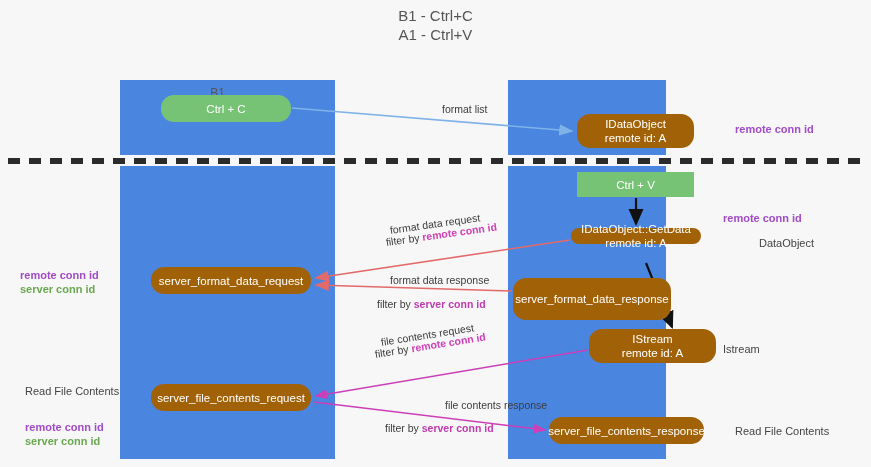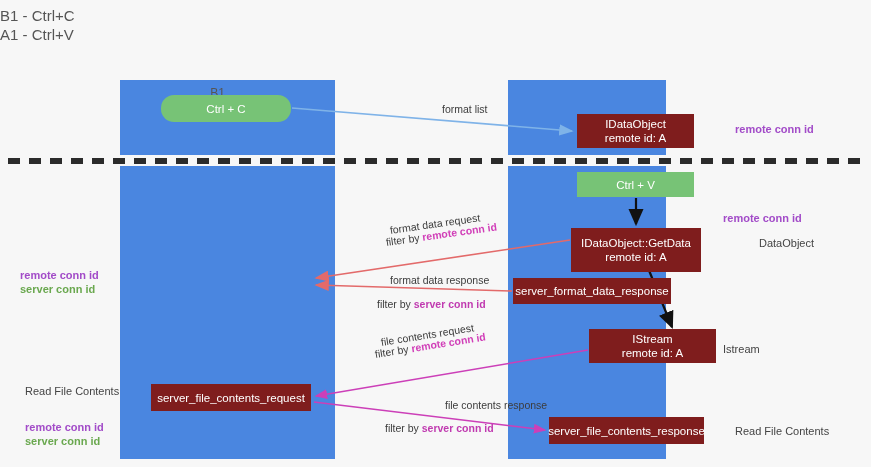--- a/index.html
+++ b/index.html
@@ -1,43 +1,43 @@
 <!DOCTYPE html>
 <html><head>
 <meta charset="utf-8">
 <style>
   html,body{margin:0;padding:0;background:#f7f7f7;}
   body{width:871px;height:467px;position:relative;overflow:hidden;
        font-family:"Liberation Sans","DejaVu Sans",sans-serif;color:#4a4a4a;}
   #canvas{position:absolute;left:0;top:0;width:871px;height:467px;}
   .abs{position:absolute;}
   
-  #title{left:0;top:6px;width:871px;font-size:15px;line-height:19px;color:#555;}
+  #title{left:0;top:6px;width:871px;text-align:center;font-size:15px;line-height:19px;color:#555;}
   
   .colhead{text-align:center;font-size:12px;line-height:14px;color:#555;}
   #head-b1{left:155px;top:46px;width:125px;margin-top:40px;}
   #head-a1{left:550px;top:46px;width:155px;}
   
   .lane{background:#4a86e0;}
   #lane-b1-top{left:120px;top:80px;width:215px;height:75px;}
   #lane-b1-bot{left:120px;top:166px;width:215px;height:293px;}
   #lane-a1-top{left:508px;top:80px;width:158px;height:75px;}
   #lane-a1-bot{left:508px;top:166px;width:158px;height:293px;}
   
   .node{box-sizing:border-box;display:flex;flex-direction:column;align-items:center;
         justify-content:center;text-align:center;color:#ffffff;font-size:11.5px;line-height:14px;}
   .node.green{background:#77c376;}
-  .node.orange{background:#7f1d1d;}
+  .node.orange{background:#a16207;border-radius:13px;}
   .node .l2{font-size:11.5px;}
   #n-ctrlc{left:161px;top:95px;width:130px;height:27px;border-radius:13px;}
   #n-idataobject{left:577px;top:114px;width:117px;height:34px;}
   #n-ctrlv{left:577px;top:172px;width:117px;height:25px;}
-  #n-getdata{left:571px;top:228px;width:130px;height:44px;}
+  #n-getdata{left:571px;top:228px;width:130px;height:16px;}
   #n-sfdreq{left:151px;top:267px;width:160px;height:27px;}
-  #n-sfdresp{left:513px;top:278px;width:158px;height:26px;}
+  #n-sfdresp{left:513px;top:278px;width:158px;height:42px;}
   #n-istream{left:589px;top:329px;width:127px;height:34px;}
   #n-sfcreq{left:151px;top:384px;width:160px;height:27px;}
   #n-sfcresp{left:549px;top:417px;width:155px;height:27px;}
   
   .anno{font-size:11px;line-height:14px;}
   .anno .purple{color:#a24bc8;font-weight:bold;}
   .anno .green{color:#6aa84f;font-weight:bold;}
   .anno .plain{color:#444;}
   #a-remote-1{left:735px;top:122px;}
   #a-remote-2{left:723px;top:211px;}
@@ -126,20 +126,23 @@
 
   <div class="abs node green" id="n-ctrlv">
     <span>Ctrl + V</span>
   </div>
 
   <div class="abs node orange" id="n-getdata">
     <span>IDataObject::GetData</span>
     <span class="l2">remote id: A</span>
   </div>
 
+  <div class="abs node orange" id="n-sfdreq">
+    <span>server_format_data_request</span>
+  </div>
 
   <div class="abs node orange" id="n-sfdresp">
     <span>server_format_data_response</span>
   </div>
 
   <div class="abs node orange" id="n-istream">
     <span>IStream</span>
     <span class="l2">remote id: A</span>
   </div>
 

